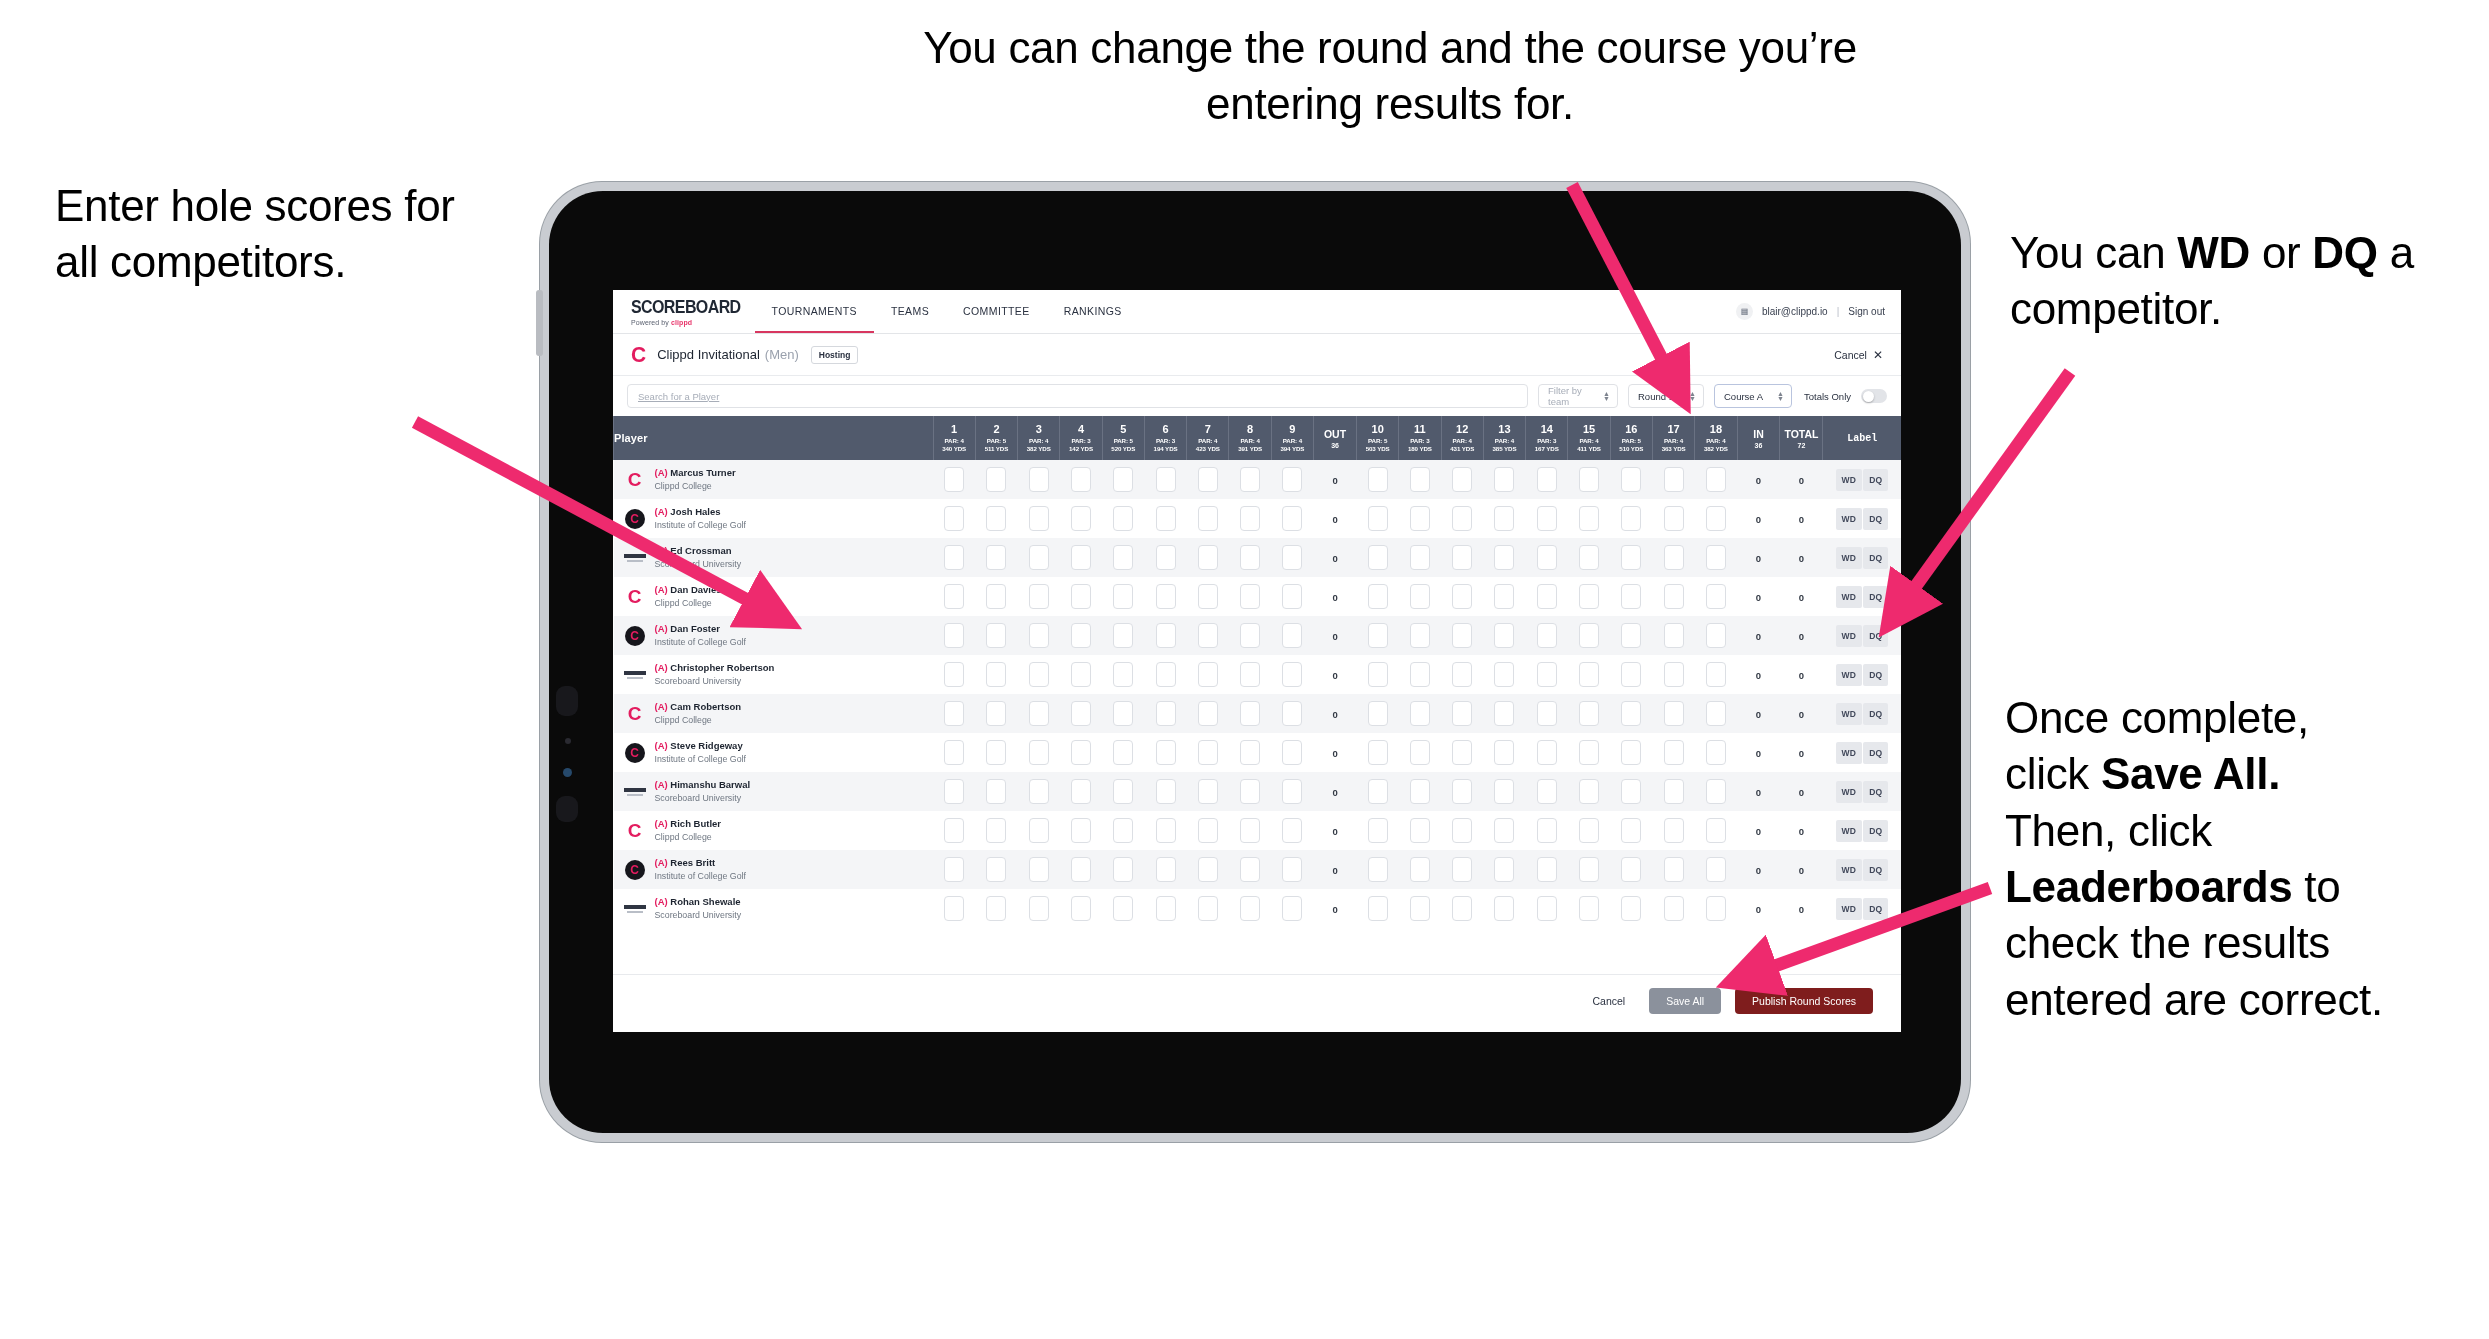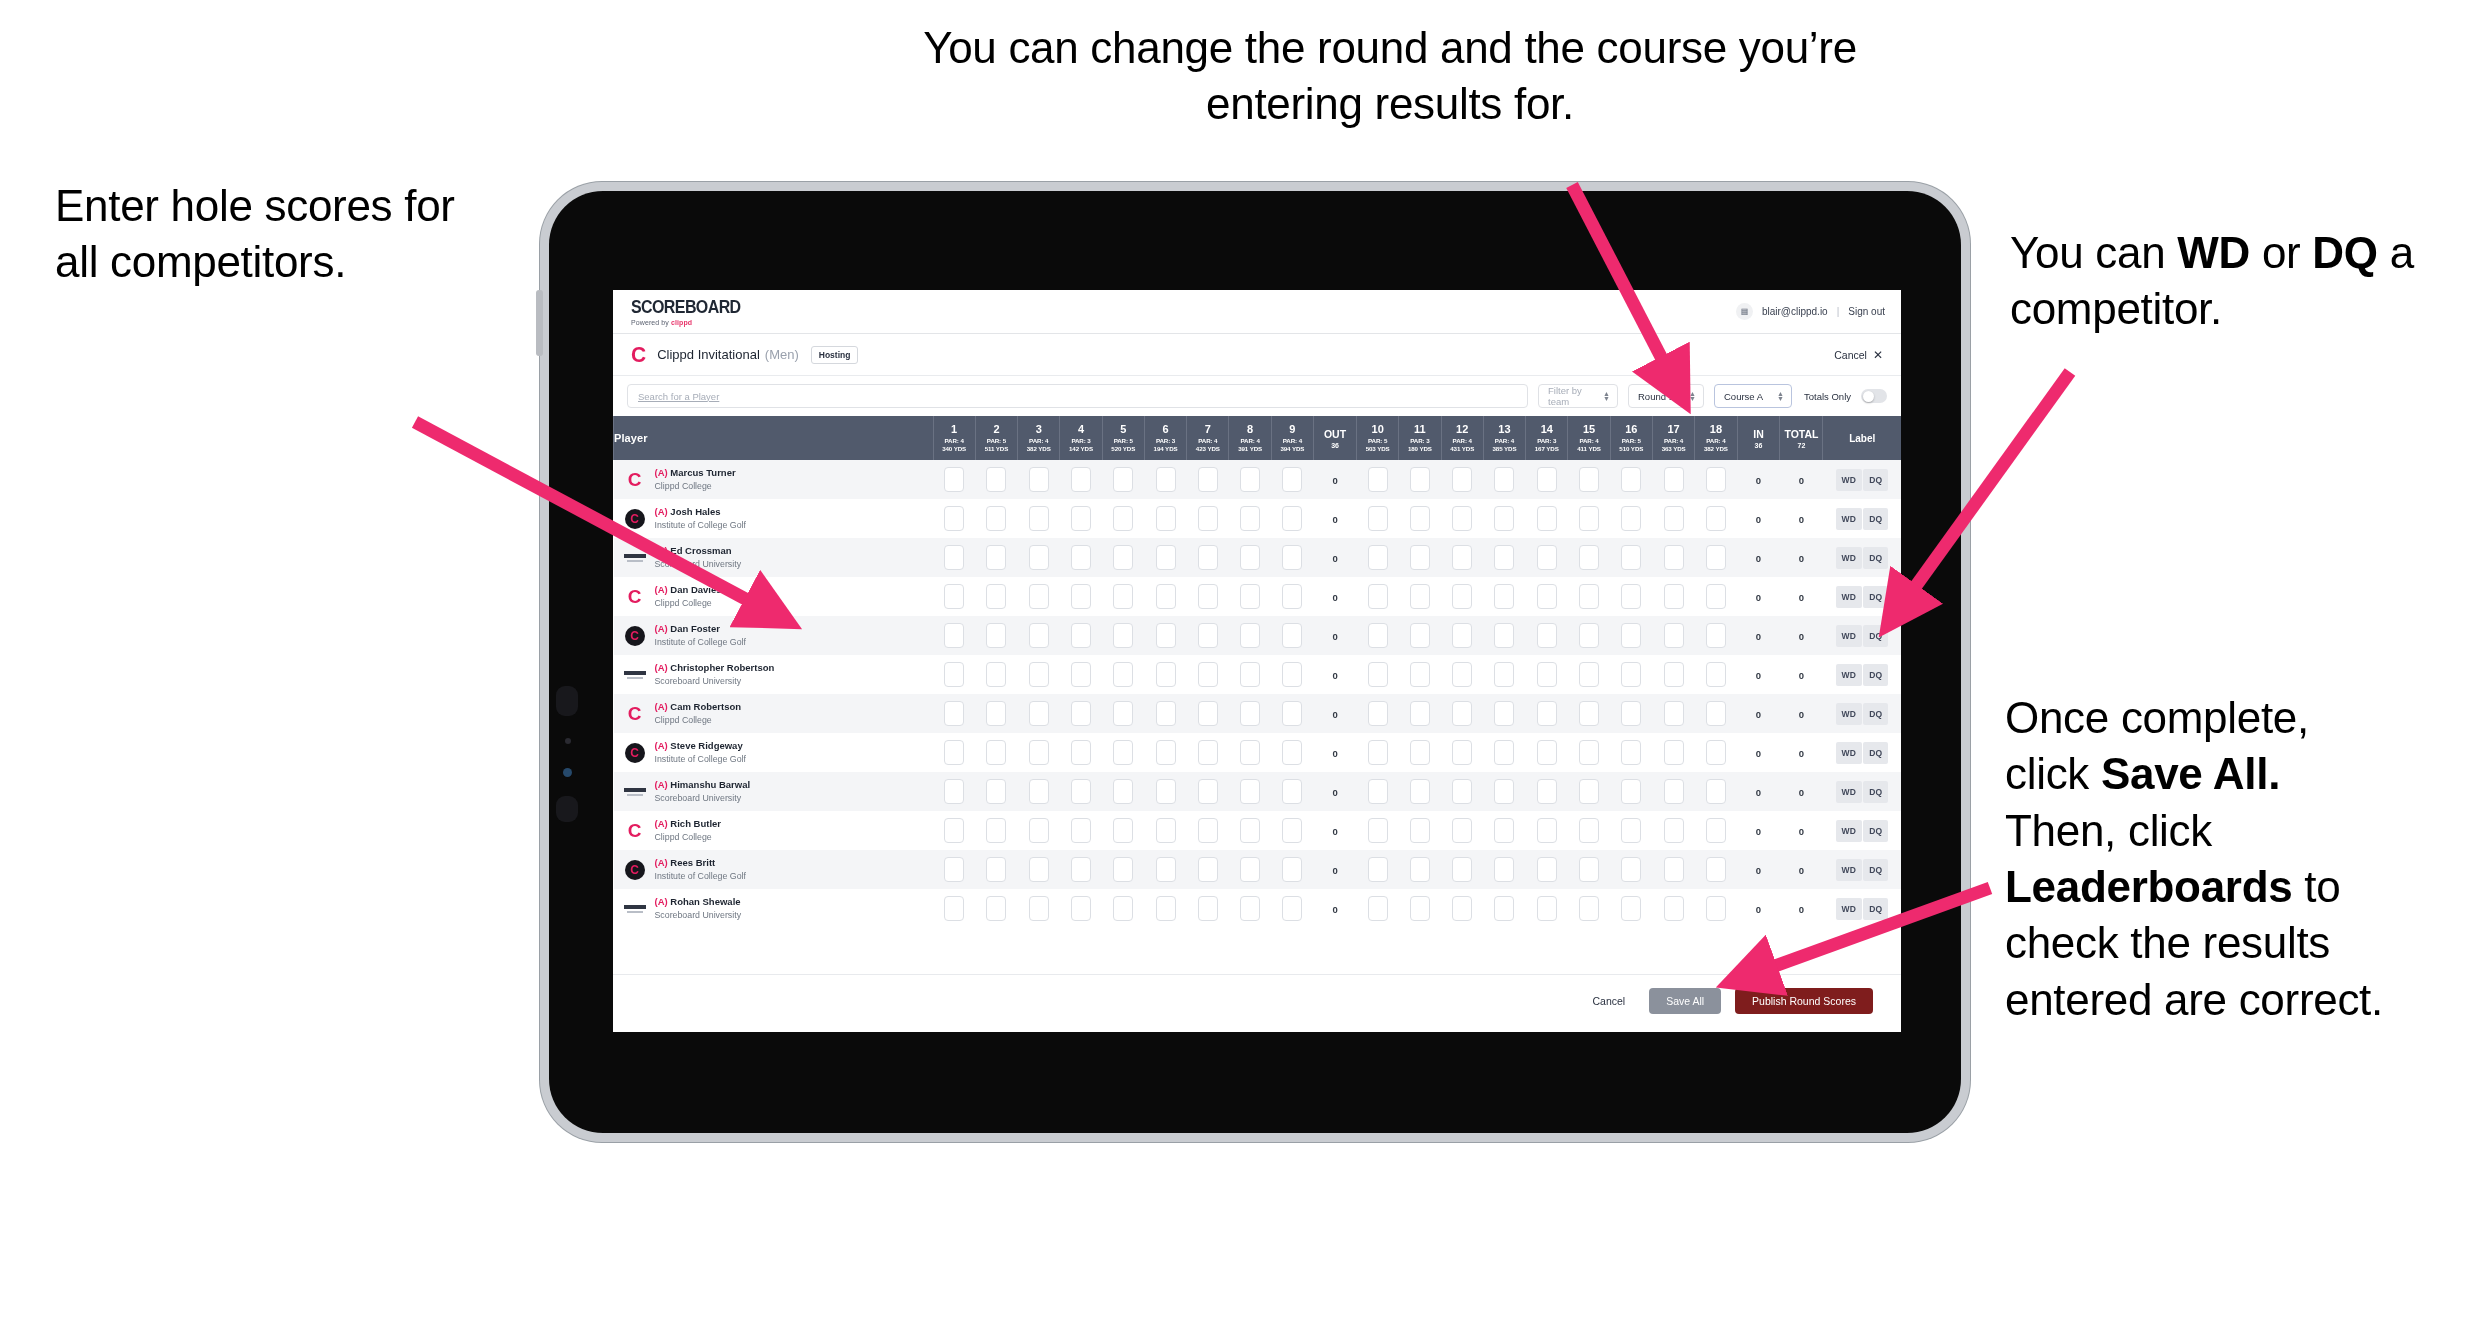--- a/index.html
+++ b/index.html
@@ -159,21 +159,21 @@
     text-align:left; padding-left:14px; font-size:11px; font-weight:600;
     border-left:none; width: 238px; letter-spacing:0.1px;
   }
   th.hole { width: 31.5px; }
   .h-num { font-size:11px; font-weight:700; line-height:1.15; }
   .h-par { font-size:6.2px; font-weight:700; line-height:1.5; letter-spacing:-0.1px; }
   .h-yds { font-size:6.2px; font-weight:700; line-height:1.3; letter-spacing:-0.1px; }
   th.agg { width: 32px; }
   .agg-t { font-size:10.5px; font-weight:800; }
   .agg-v { font-size:7px; font-weight:700; margin-top:2px; }
-  th.label-h { width: 58px; font-size:10px; font-weight:600; }
+  th.label-h { width: 58px; font-size:10px; font-weight:600;font-family:Liberation Mono, monospace; }
 
   table.scores tbody tr { height: 39px; }
   table.scores tbody tr:nth-child(odd) { background:#f4f5f7; }
   table.scores tbody tr:nth-child(even) { background:#ffffff; }
   td { padding:0; text-align:center; vertical-align:middle; }
   td.player-c { text-align:left; padding-left:10px; }
   .pcell { display:flex; align-items:center; gap:9px; }
   .pavatar { width:22px; height:22px; flex:0 0 22px; display:flex; align-items:center; justify-content:center; }
   .logo-c {
     font-size:19px; font-weight:800; color:#e31c5f; line-height:1;
@@ -241,20 +241,26 @@
     <div class="dot" style="left:23px; top:586px; width:9px;height:9px;background:#26496b;"></div>
     <div class="dot" style="left:16px; top:614px; width:22px;height:26px;background:#18181c;border-radius:9px;"></div>
   </div>
 
   <div id="screen">
 
     <div class="topnav">
       <div class="brand">
         <div class="brand-name">SCOREBOARD</div>
         <div class="brand-sub"><span>Powered by </span><span class="pink">clippd</span></div>
+      </div>
+      <div class="topnav-items">
+        <div class="topnav-item active">TOURNAMENTS</div>
+        <div class="topnav-item">TEAMS</div>
+        <div class="topnav-item">COMMITTEE</div>
+        <div class="topnav-item">RANKINGS</div>
       </div>
       <div class="topnav-right">
         <div class="grid-ico">▦</div>
         <span>blair@clippd.io</span>
         <span class="sep">|</span>
         <span class="signout">Sign out</span>
       </div>
     </div>
 
     <div class="titlebar">

